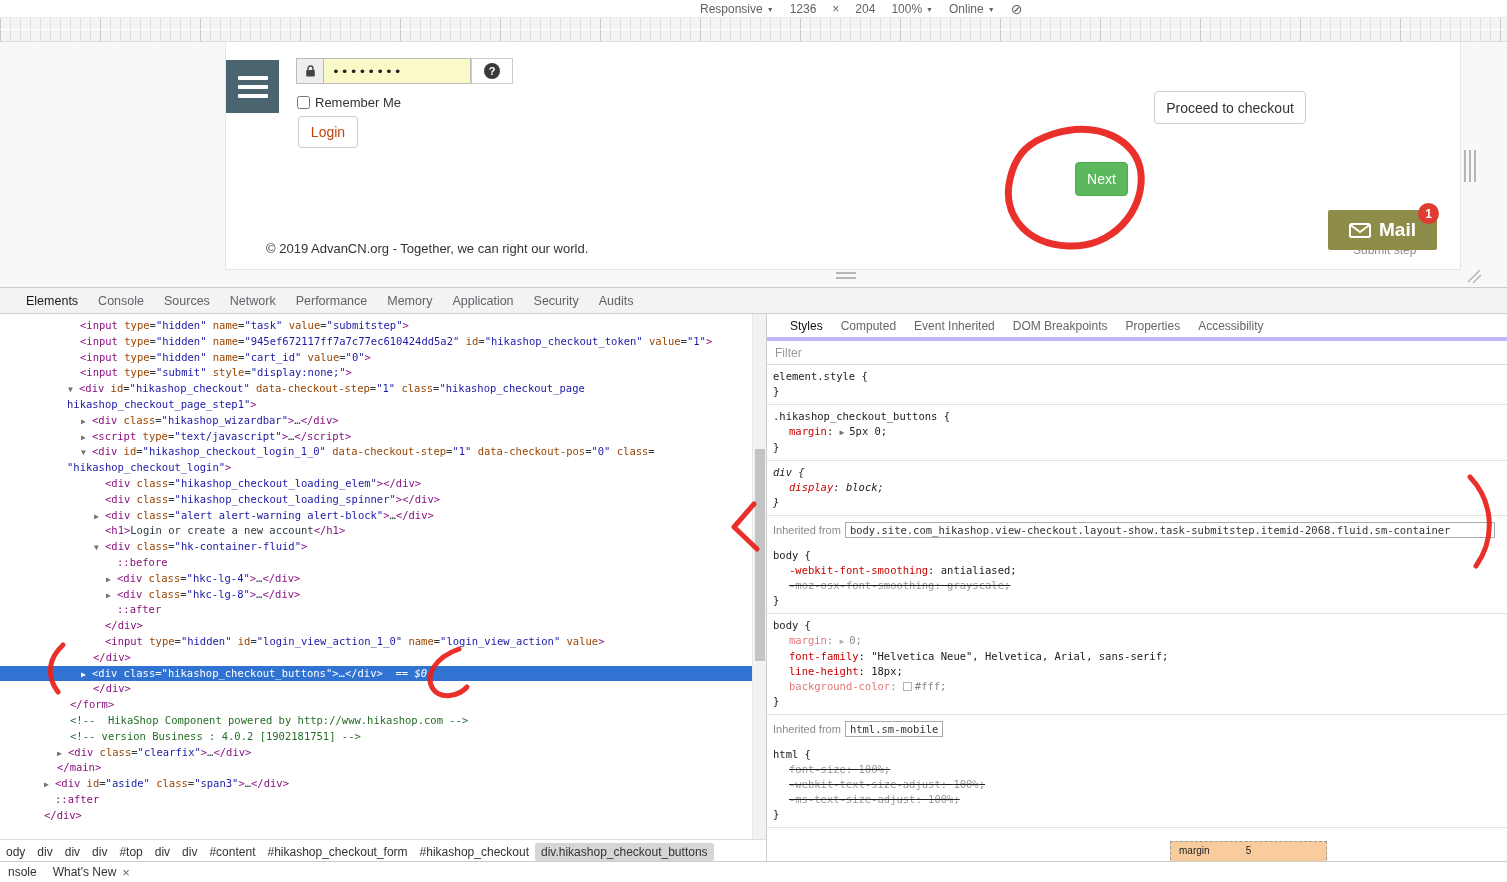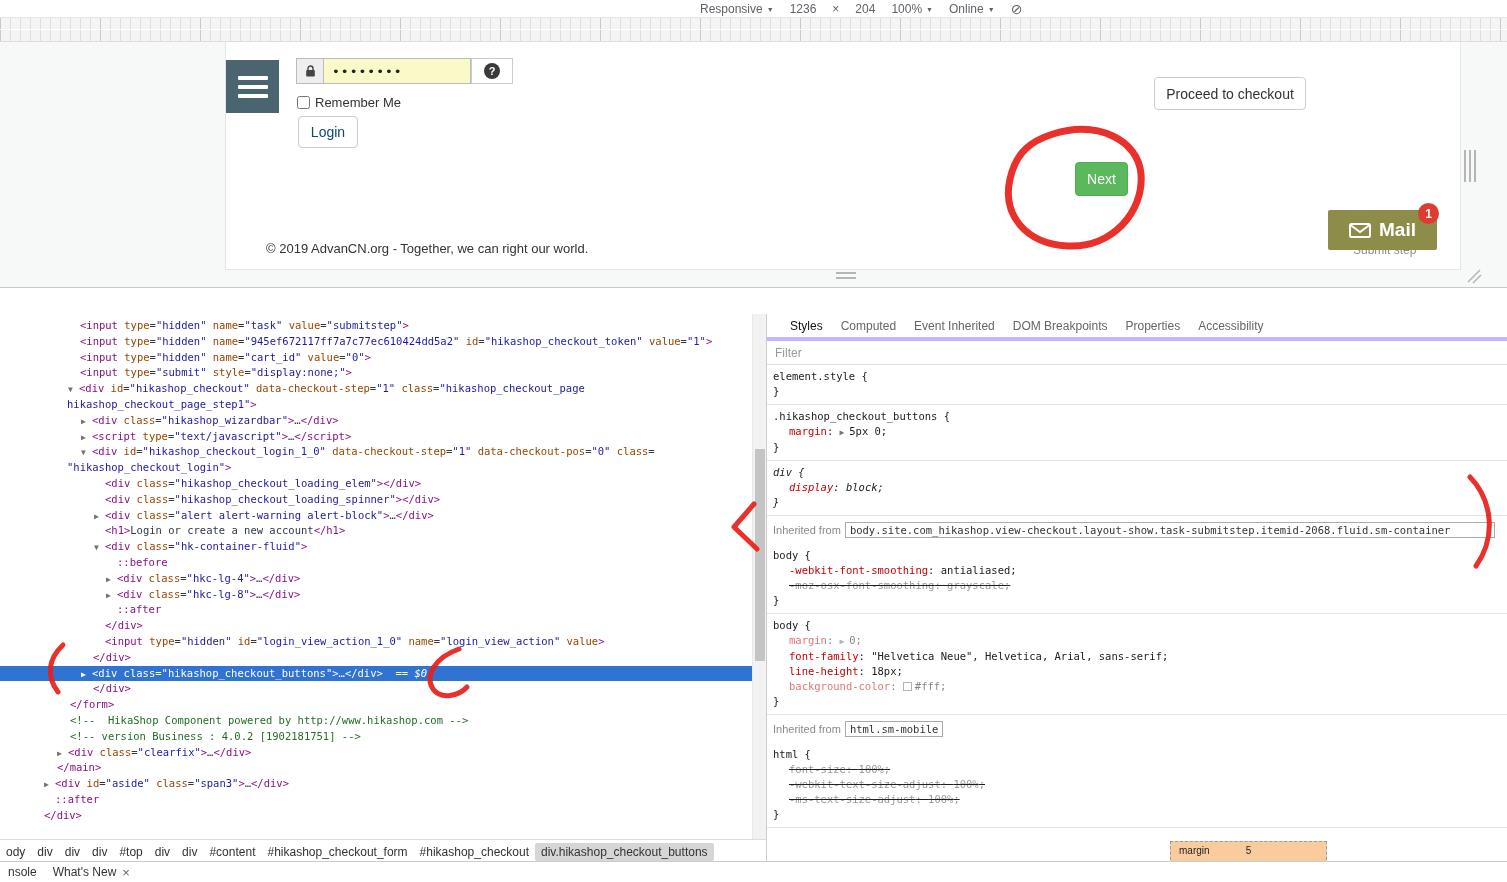--- a/index.html
+++ b/index.html
@@ -27,22 +27,22 @@
   #stage{position:absolute;left:0;top:42px;width:100%;height:245px;background:#f7f8f8}
   #viewport{position:absolute;left:225px;top:0;width:1236px;height:228px;background:#fff;border:1px solid #e6e6e6;border-top:none}
   #hamburger{position:absolute;left:0;top:18px;width:53px;height:53px;background:#4a6470;display:flex;flex-direction:column;justify-content:center;align-items:center;gap:5px;cursor:pointer}
   #hamburger .bar{width:30px;height:4px;background:#fff;border-radius:1px}
   #lock-addon{position:absolute;left:70px;top:16px;width:27px;height:26px;background:#eee;border:1px solid #bbb;border-right:none;display:flex;align-items:center;justify-content:center}
   #password-input{position:absolute;left:97px;top:16px;width:148px;height:26px;border:1px solid #bbb;padding:0 8px;font-size:13px;color:#222;letter-spacing:1px}
   #help-btn{position:absolute;left:245px;top:16px;width:42px;height:26px;background:#fff;border:1px solid #ccc;display:flex;align-items:center;justify-content:center;cursor:pointer}
   #help-circle{width:16px;height:16px;border-radius:50%;background:#3a3a3a;color:#fff;font-size:11px;font-weight:bold;display:flex;align-items:center;justify-content:center}
   #remember-row{position:absolute;left:71px;top:53px;display:flex;align-items:center;gap:5px;font-size:13px;color:#333}
   #remember-checkbox{width:13px;height:13px}
-  #login-btn{position:absolute;left:72px;top:74px;width:60px;height:32px;background:#fff;border:1px solid #ccc;border-radius:4px;font-size:14px;color:#0c4a6e;cursor:pointer}
-  #proceed-btn{position:absolute;left:928px;top:35px;width:152px;height:33px;background:#fff;border:1px solid #ccc;border-radius:4px;font-size:14px;color:#333;cursor:pointer}
+  #login-btn{position:absolute;left:72px;top:74px;width:60px;height:32px;background:#fff;border:1px solid #ccc;border-radius:4px;font-size:14px;color:#c2410c;cursor:pointer}
+  #proceed-btn{position:absolute;left:928px;top:49px;width:152px;height:33px;background:#fff;border:1px solid #ccc;border-radius:4px;font-size:14px;color:#333;cursor:pointer}
   #next-btn{position:absolute;left:849px;top:120px;width:53px;height:34px;background:#5cb85c;border:1px solid #4cae4c;border-radius:4px;font-size:14px;color:#fff;cursor:pointer}
   #submit-step-text{position:absolute;left:1127px;top:201px;font-size:12px;color:#8b8b8b;z-index:1}
   #mail-widget{position:absolute;left:1102px;top:168px;width:109px;height:40px;background:#8d8c49;border-radius:2px;display:flex;align-items:center;justify-content:center;gap:8px;z-index:2;cursor:pointer}
   #mail-label{color:#fff;font-size:19px;font-weight:bold}
   #mail-badge{position:absolute;left:90px;top:-7px;width:21px;height:21px;border-radius:50%;background:#e03b30;color:#fff;font-size:12px;font-weight:bold;display:flex;align-items:center;justify-content:center}
   #page-footer{position:absolute;left:40px;top:199px;font-size:13px;color:#333}
   
   #grip-right{position:absolute;left:1464px;top:108px;width:12px;height:32px;background:repeating-linear-gradient(90deg,#b5b5b5 0 2px,transparent 2px 5px)}
   #grip-bottom{position:absolute;left:836px;top:230px;width:20px;height:8px;background:repeating-linear-gradient(180deg,#b5b5b5 0 2px,transparent 2px 5px)}
   #grip-corner{position:absolute;left:1466px;top:226px}
@@ -172,20 +172,31 @@
       <div id="page-footer">© 2019 AdvanCN.org - Together, we can right our world.</div>
     </div>
     <div id="grip-right"></div>
     <div id="grip-bottom"></div>
     <svg id="grip-corner" width="16" height="16" viewBox="0 0 16 16">
         <path d="M2 14 L14 2 M7 15 L15 7" stroke="#b5b5b5" stroke-width="1.5" fill="none"></path>
       </svg>
   </div>
 
   <div id="devtools">
+    <div id="dt-tabbar">
+        <div class="dt-tab active">Elements</div>
+        <div class="dt-tab">Console</div>
+        <div class="dt-tab">Sources</div>
+        <div class="dt-tab">Network</div>
+        <div class="dt-tab">Performance</div>
+        <div class="dt-tab">Memory</div>
+        <div class="dt-tab">Application</div>
+        <div class="dt-tab">Security</div>
+        <div class="dt-tab">Audits</div>
+      </div>
     <div id="dt-main">
       <div id="elements-panel">
         <div id="elements-tree">
             <div class="tree-row" style="padding-left: 80px;"><span class="seg-t">&lt;input</span><span class="seg-a"> type</span><span class="seg-p">=</span><span class="seg-v">"hidden"</span><span class="seg-a"> name</span><span class="seg-p">=</span><span class="seg-v">"task"</span><span class="seg-a"> value</span><span class="seg-p">=</span><span class="seg-v">"submitstep"</span><span class="seg-t">&gt;</span></div>
             <div class="tree-row" style="padding-left: 80px;"><span class="seg-t">&lt;input</span><span class="seg-a"> type</span><span class="seg-p">=</span><span class="seg-v">"hidden"</span><span class="seg-a"> name</span><span class="seg-p">=</span><span class="seg-v">"945ef672117ff7a7c77ec610424dd5a2"</span><span class="seg-a"> id</span><span class="seg-p">=</span><span class="seg-v">"hikashop_checkout_token"</span><span class="seg-a"> value</span><span class="seg-p">=</span><span class="seg-v">"1"</span><span class="seg-t">&gt;</span></div>
             <div class="tree-row" style="padding-left: 80px;"><span class="seg-t">&lt;input</span><span class="seg-a"> type</span><span class="seg-p">=</span><span class="seg-v">"hidden"</span><span class="seg-a"> name</span><span class="seg-p">=</span><span class="seg-v">"cart_id"</span><span class="seg-a"> value</span><span class="seg-p">=</span><span class="seg-v">"0"</span><span class="seg-t">&gt;</span></div>
             <div class="tree-row" style="padding-left: 80px;"><span class="seg-t">&lt;input</span><span class="seg-a"> type</span><span class="seg-p">=</span><span class="seg-v">"submit"</span><span class="seg-a"> style</span><span class="seg-p">=</span><span class="seg-v">"display:none;"</span><span class="seg-t">&gt;</span></div>
             <div class="tree-row" style="padding-left: 79px;"><span class="seg-ar" style="left: 68px;">▼</span><span class="seg-t">&lt;div</span><span class="seg-a"> id</span><span class="seg-p">=</span><span class="seg-v">"hikashop_checkout"</span><span class="seg-a"> data-checkout-step</span><span class="seg-p">=</span><span class="seg-v">"1"</span><span class="seg-a"> class</span><span class="seg-p">=</span><span class="seg-v">"hikashop_checkout_page</span></div>
             <div class="tree-row" style="padding-left: 67px;"><span class="seg-v">hikashop_checkout_page_step1"</span><span class="seg-t">&gt;</span></div>
             <div class="tree-row" style="padding-left: 92px;"><span class="seg-ar" style="left: 81px;">▶</span><span class="seg-t">&lt;div</span><span class="seg-a"> class</span><span class="seg-p">=</span><span class="seg-v">"hikashop_wizardbar"</span><span class="seg-t">&gt;</span><span class="seg-p">…</span><span class="seg-t">&lt;/div&gt;</span></div>

